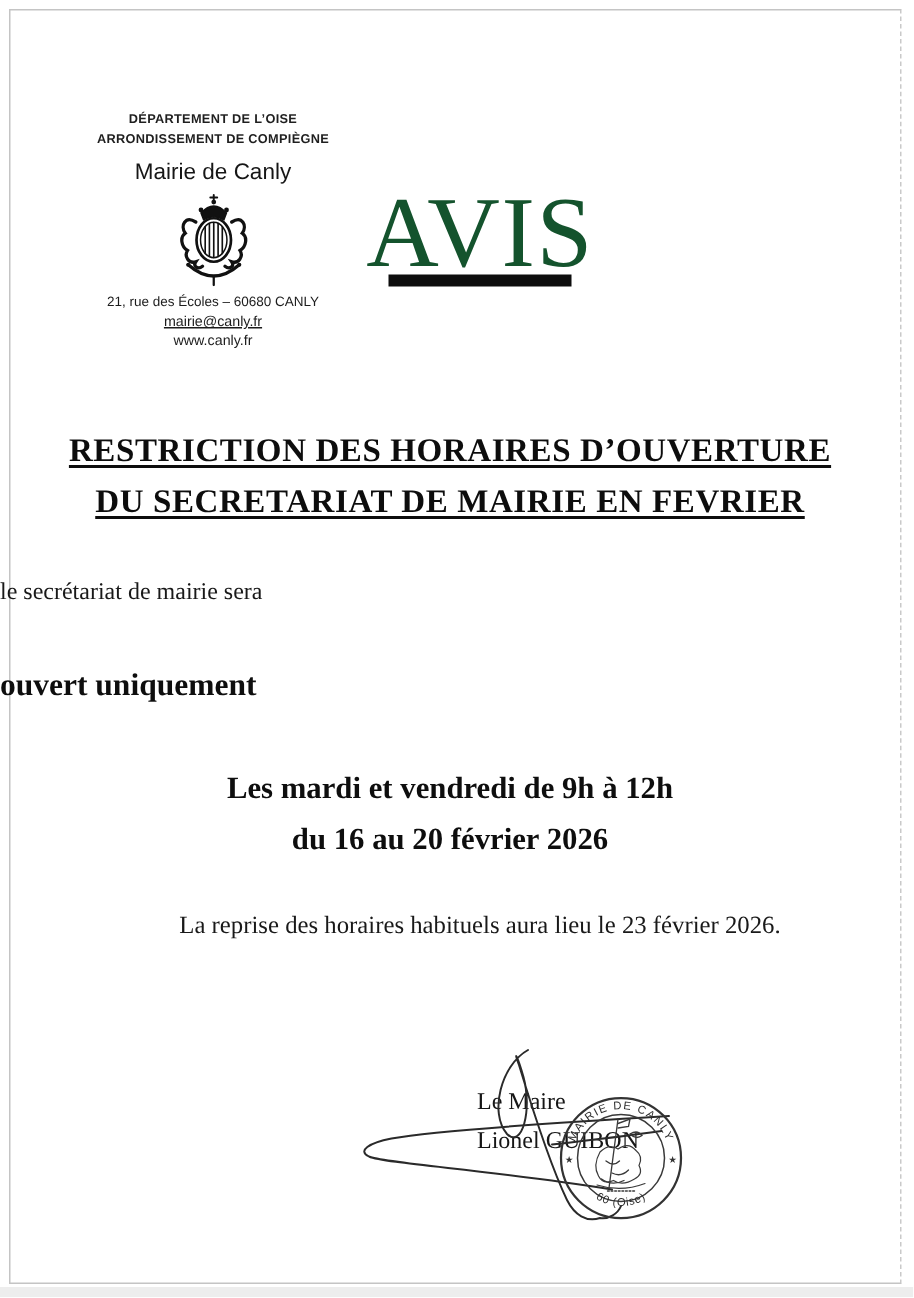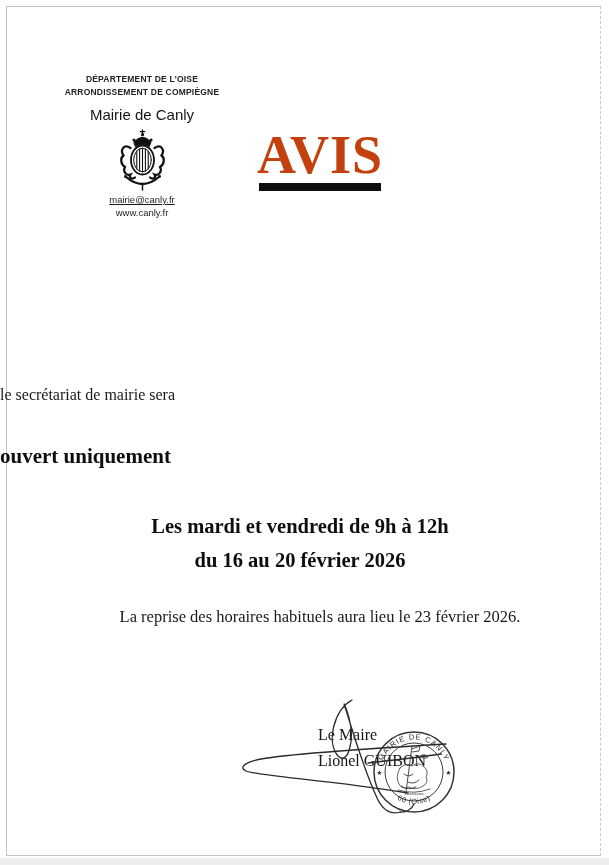--- a/index.html
+++ b/index.html
@@ -22,22 +22,22 @@
   .mairie-name{margin-top:7px;font-size:15px;line-height:18px;color:#161616;}
   .crest-wrap{margin-top:5px;height:64px;}
   .addr-line{font-size:9px;line-height:13px;color:#1c1c1c;margin-top:2px;}
   .phone-line{font-size:10px;line-height:13px;color:#1c1c1c;}
   .email-line{font-size:9.5px;line-height:13px;}
   .email-line a{color:#1c1c1c;text-decoration:underline;}
   .web-line{font-size:9.5px;line-height:13px;color:#1c1c1c;}
   
   .avis-block{position:absolute;left:240px;top:128px;width:160px;text-align:center;}
   .avis-text{
-    font-family:"Liberation Serif",serif;font-weight:700;font-size:54px;
-    line-height:54px;letter-spacing:1px;color:#c2410c;
+    font-family:"Liberation Serif",serif;font-weight:400;font-size:67px;
+    line-height:54px;letter-spacing:1px;color:#14532d;
   }
   .avis-bar{width:122px;height:8px;background:#0d0d0d;margin:1px auto 0;}
   
   .main-title{
     position:absolute;left:0;top:283px;width:600px;text-align:center;
     font-weight:700;font-size:22px;line-height:34px;letter-spacing:.4px;color:#0d0d0d;
   }
   .main-title span{
     display:inline-block;text-decoration:underline;
     text-decoration-thickness:2px;text-underline-offset:3px;
@@ -78,31 +78,36 @@
           <path d="M11.5 19 C4.5 14.5,1 21.5,4.5 26.5 C.8 29,1.8 35.5,6 38 C3.5 42,7 47,11.5 45.5 C9.5 48.5,13 51,16 48.5" stroke-width="2.2"></path>
           <path d="M35.5 19 C42.5 14.5,46 21.5,42.5 26.5 C46.2 29,45.2 35.5,41 38 C43.5 42,40 47,35.5 45.5 C37.5 48.5,34 51,31 48.5" stroke-width="2.2"></path>
           <path d="M6.5 47.5 Q23.5 62.5,40.5 47.5" stroke-width="2.2"></path>
           <path d="M23.5 55 v6" stroke-width="1.5"></path>
           <circle cx="6.5" cy="47.5" r="1.4" fill="#111" stroke="none"></circle>
           <circle cx="40.5" cy="47.5" r="1.4" fill="#111" stroke="none"></circle>
         </g>
       </svg>
     </div>
 
+    <div class="addr-line">21, rue des Écoles – 60680 CANLY</div>
     <div class="email-line">
       <a href="#">mairie@canly.fr</a>
     </div>
     <div class="web-line">www.canly.fr</div>
   </div>
 
   <div class="avis-block">
     <div class="avis-text">AVIS</div>
     <div class="avis-bar"></div>
   </div>
 
+  <div class="main-title">
+    <span>RESTRICTION DES HORAIRES D’OUVERTURE</span><br>
+    <span>DU SECRETARIAT DE MAIRIE EN FEVRIER</span>
+  </div>
 
   <div class="intro-line">le secrétariat de mairie sera</div>
   <div class="emphasis-line">ouvert uniquement</div>
   <div class="schedule-block">
     <span>Les mardi et vendredi de 9h à 12h</span><br>
     <span>du 16 au 20 février 2026</span>
   </div>
   <div class="resumption-line">La reprise des horaires habituels aura lieu le 23 février 2026.</div>
 
   <div class="sign-block">

